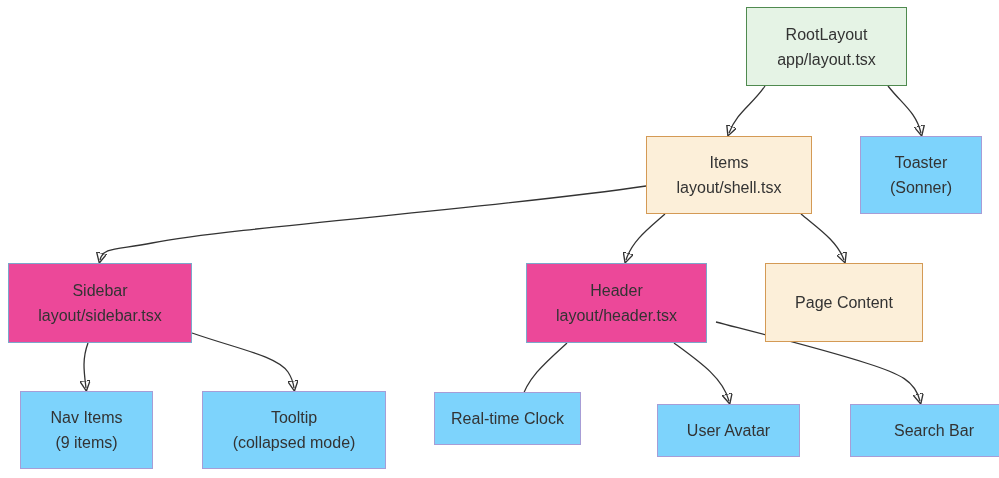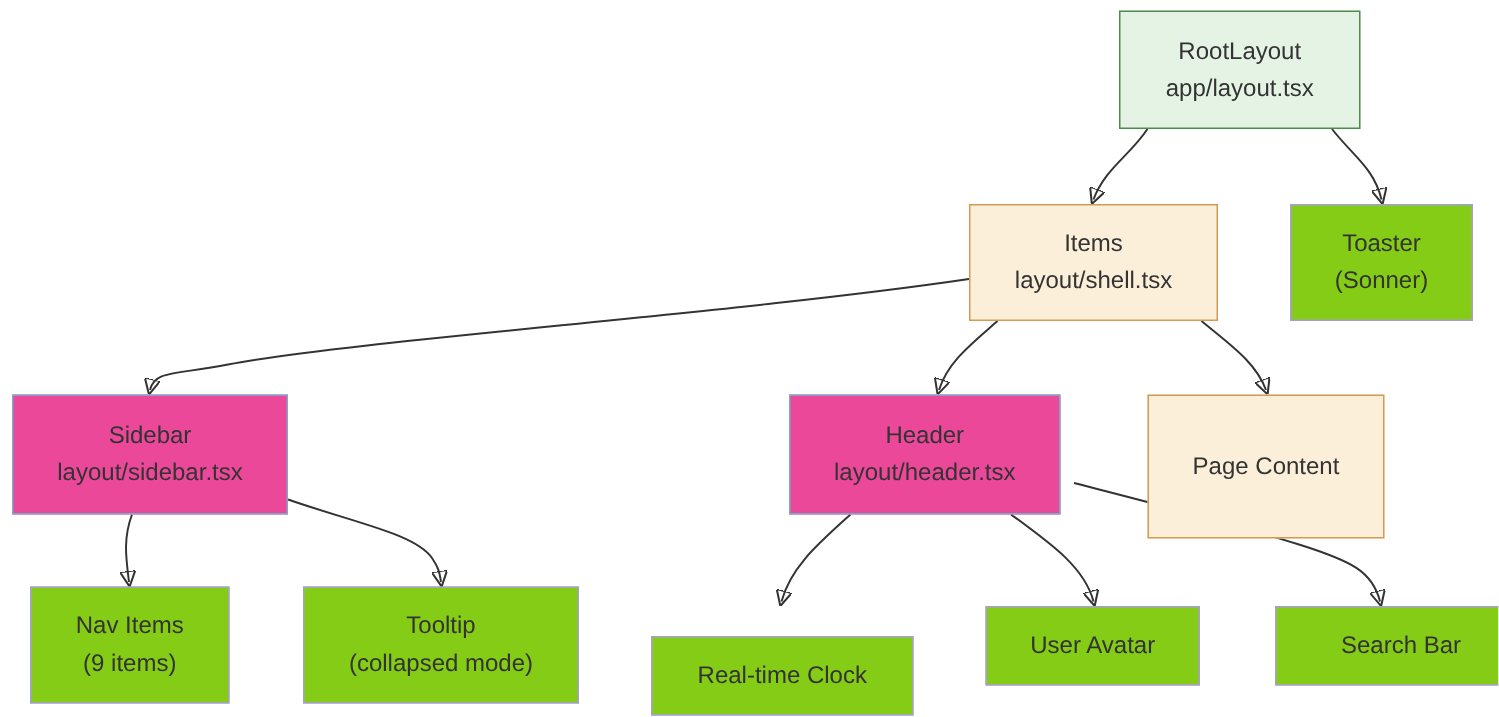--- a/index.html
+++ b/index.html
@@ -17,21 +17,21 @@
     position:absolute;z-index:2;
     display:flex;flex-direction:column;align-items:center;justify-content:center;
     box-sizing:border-box;
     font-size:16px;line-height:25px;
     text-align:left;
   }
   .node .lbl{white-space:nowrap;}
   .n-green {background:#e5f3e5;border:1.5px solid #4f8a4f;}
   .n-orange{background:#fcefd9;border:1.5px solid #d49a55;}
   .n-blue  {background:#ec4899;border:1.5px solid #7ba7cb;}
-  .n-purple{background:#84cc16;border:1.5px solid #a79dd6;}
+  .n-purple{background:#7dd3fc;border:1.5px solid #a79dd6;}
 </style>
 </head>
 <body>
 
 <div class="canvas">
 
   <svg class="edges" width="999" height="478" viewBox="0 0 999 478">
     <defs>
       <marker id="arrow" viewBox="0 0 10 10" markerWidth="8" markerHeight="8" refX="7" refY="5" orient="auto">
         <path d="M0,0 L10,5 L0,10 z" fill="#333333" stroke="none"></path>
@@ -67,35 +67,35 @@
   <div class="node n-blue" style="left:8px;top:263px;width:184px;height:80px">
     <div class="lbl">Sidebar</div>
     <div class="lbl">layout/sidebar.tsx</div>
   </div>
 
   <div class="node n-blue" style="left:526px;top:263px;width:181px;height:80px">
     <div class="lbl">Header</div>
     <div class="lbl">layout/header.tsx</div>
   </div>
 
-  <div class="node n-orange" style="left:765px;top:263px;width:158px;height:96px">
+  <div class="node n-orange" style="left:765px;top:263px;width:158px;height:79px">
     <div class="lbl">Page Content</div>
   </div>
 
   <div class="node n-purple" style="left:20px;top:391px;width:133px;height:78px">
     <div class="lbl">Nav Items</div>
     <div class="lbl">(9 items)</div>
   </div>
 
   <div class="node n-purple" style="left:202px;top:391px;width:184px;height:78px">
     <div class="lbl">Tooltip</div>
     <div class="lbl">(collapsed mode)</div>
   </div>
 
-  <div class="node n-purple" style="left:434px;top:424px;width:175px;height:53px">
+  <div class="node n-purple" style="left:434px;top:392px;width:147px;height:53px">
     <div class="lbl">Real-time Clock</div>
   </div>
 
   <div class="node n-purple" style="left:657px;top:404px;width:143px;height:53px">
     <div class="lbl">User Avatar</div>
   </div>
 
   <div class="node n-purple" style="left:850px;top:404px;width:168px;height:53px">
     <div class="lbl">Search Bar</div>
   </div>

